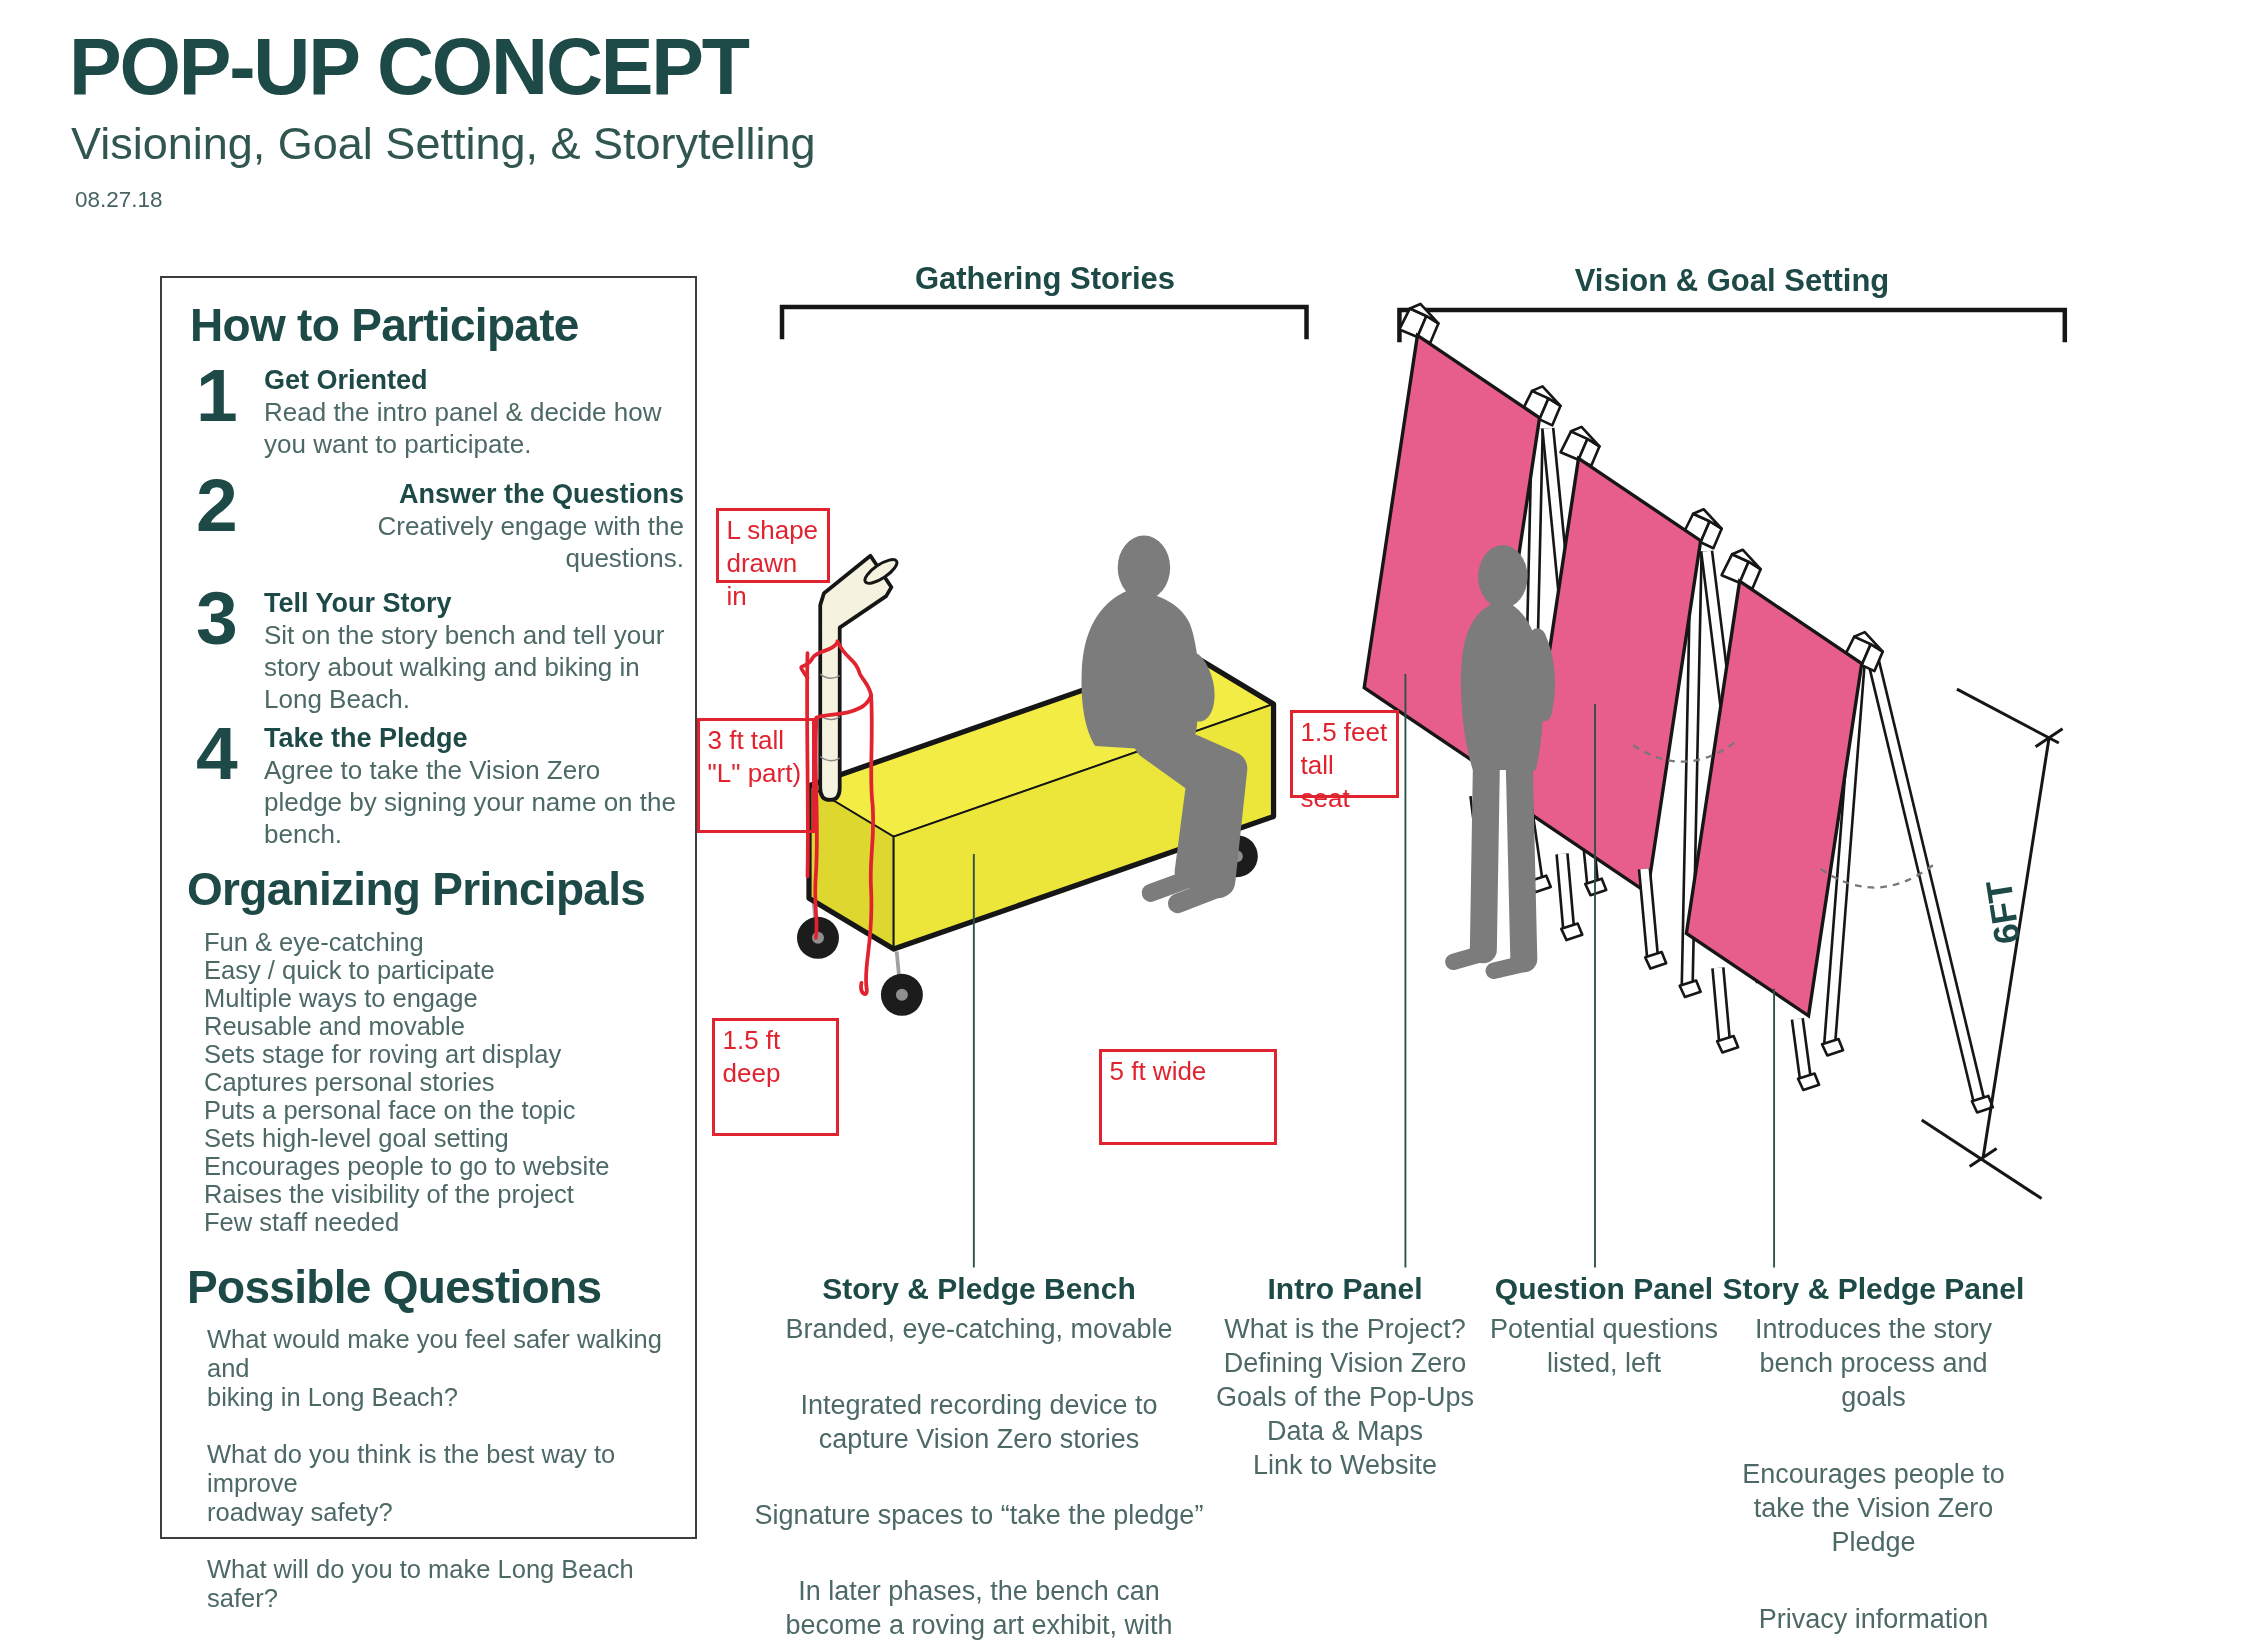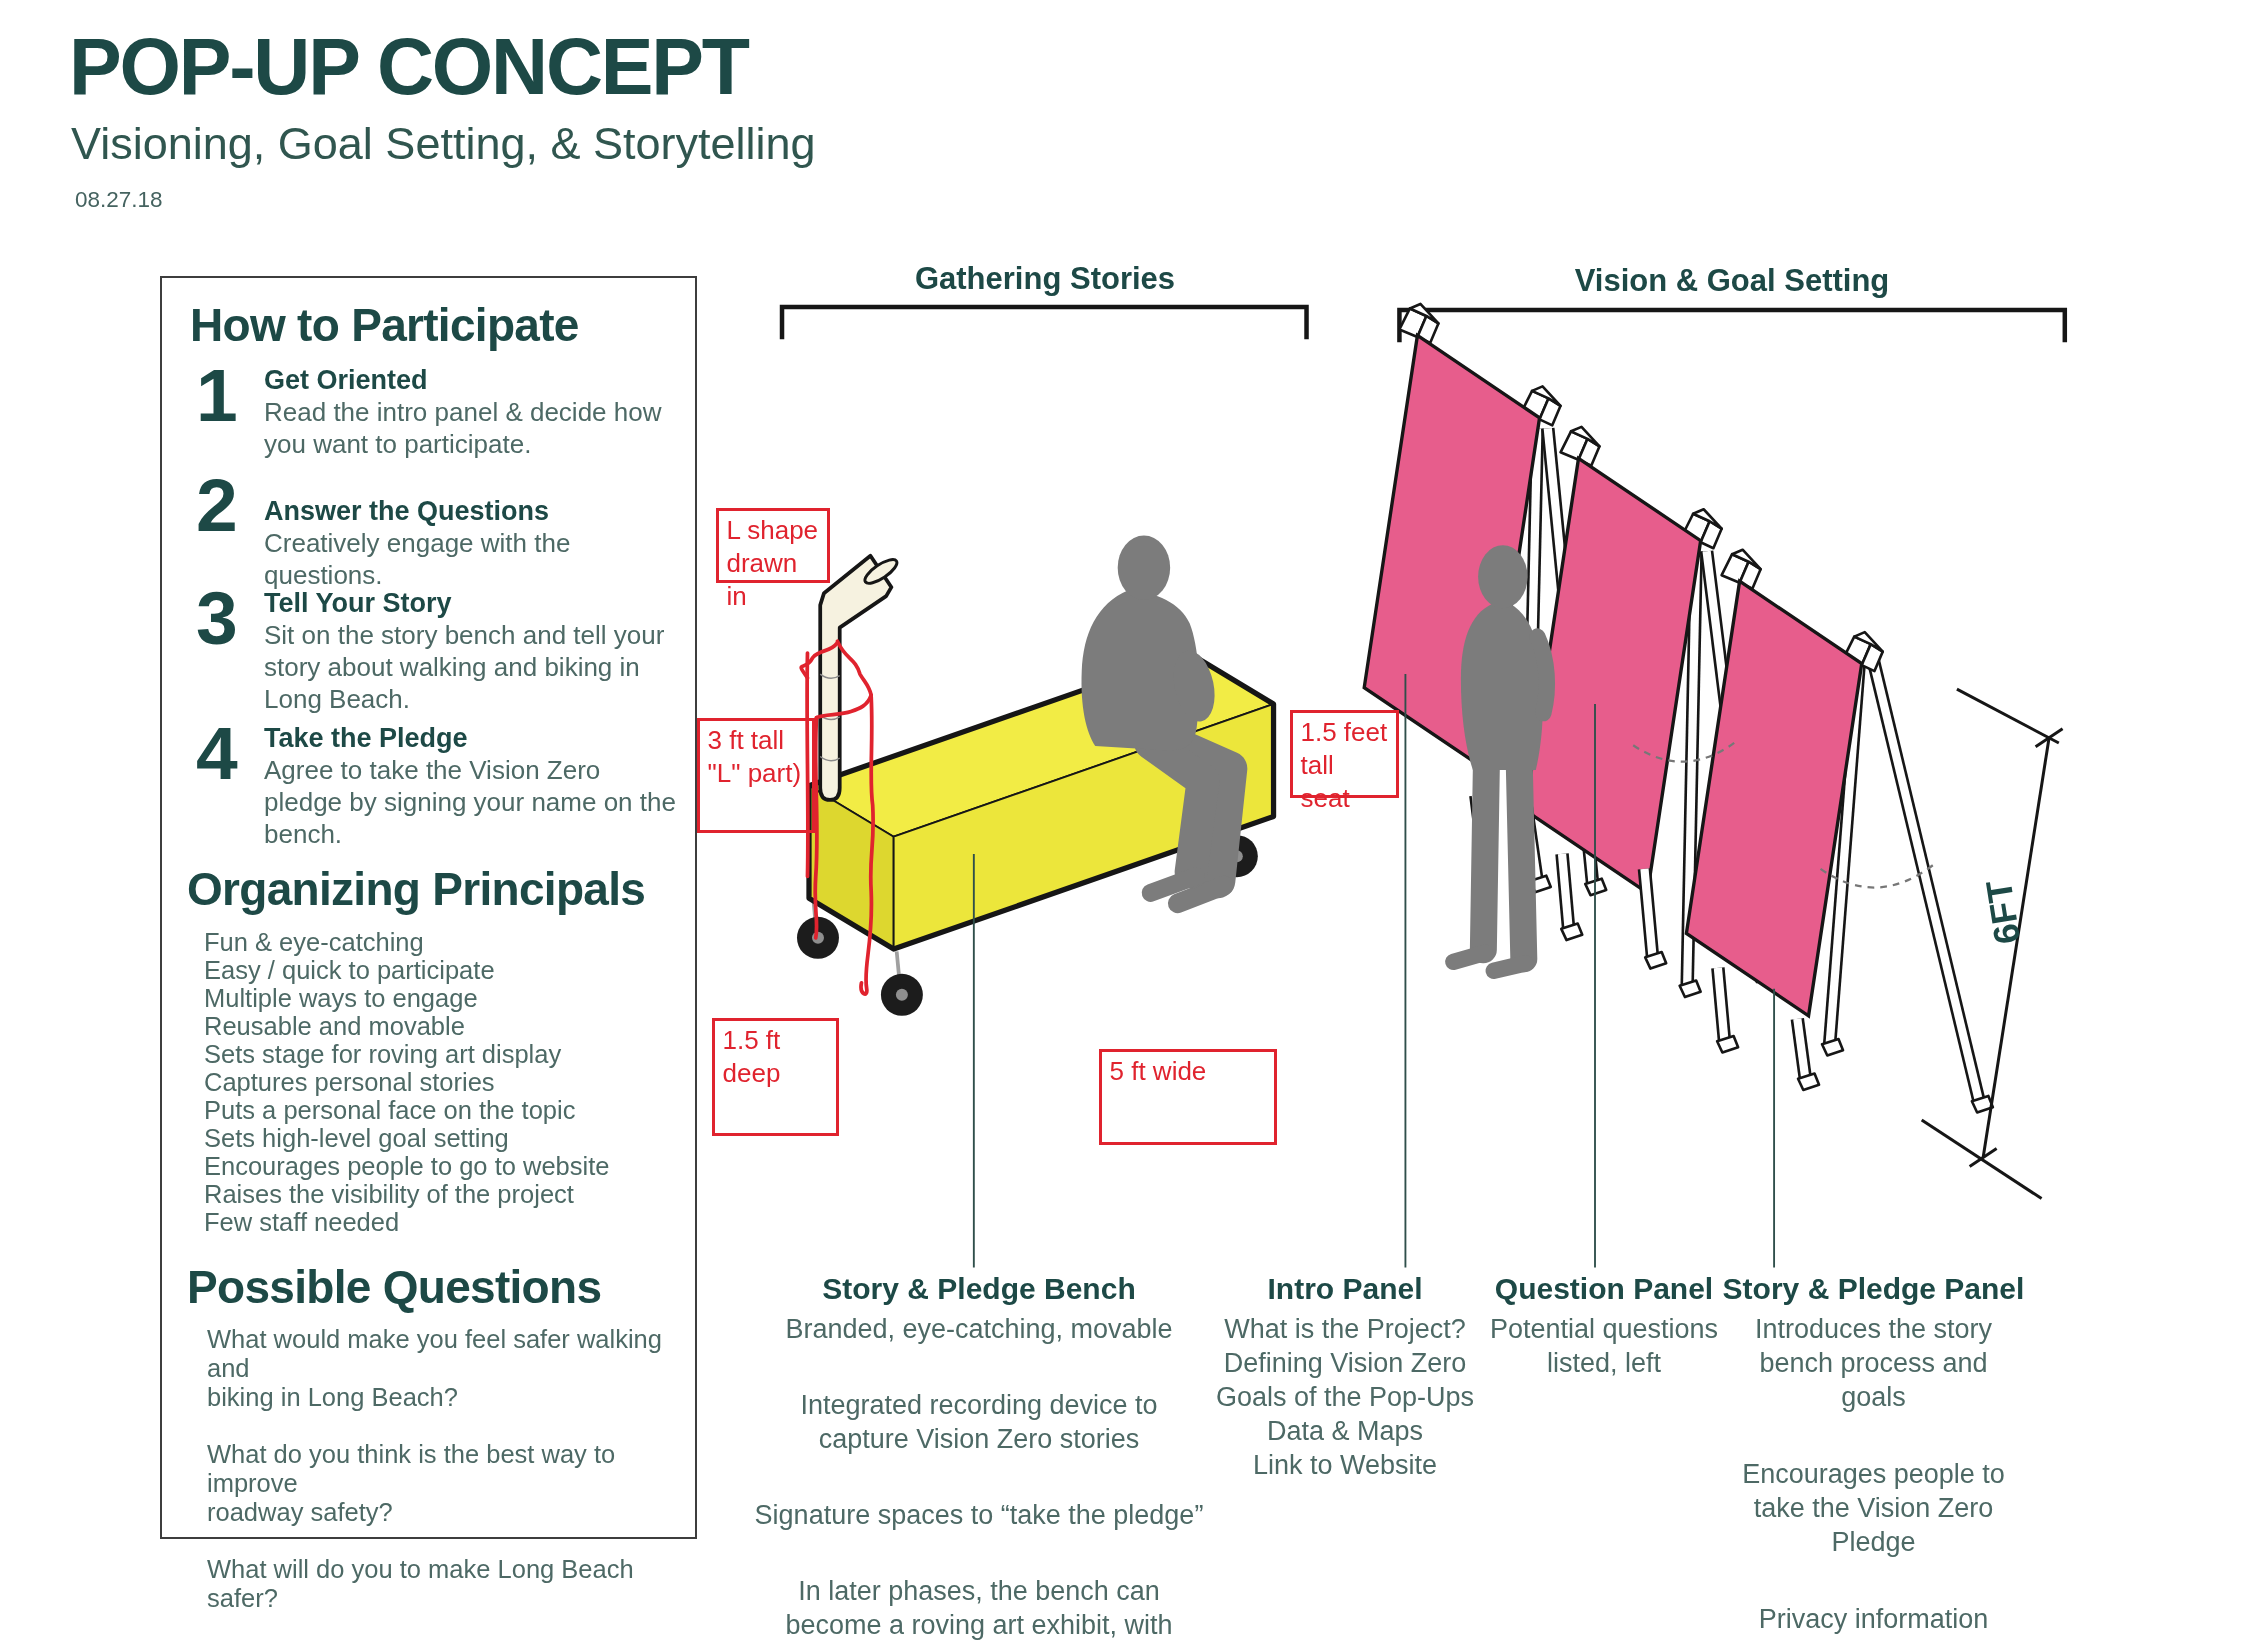--- a/index.html
+++ b/index.html
@@ -39,21 +39,21 @@
   <div class="abs side-h teal-head" style="left:190px;top:298px;">How to Participate</div>
 
   <div class="abs step-num" style="left:196px;top:358px;">1</div>
   <div class="abs" style="left:264px;top:364px;width:420px;">
     <div class="step-title">Get Oriented</div>
     <div class="step-line">Read the intro panel &amp; decide how</div>
     <div class="step-line">you want to participate.</div>
   </div>
 
   <div class="abs step-num" style="left:196px;top:468px;">2</div>
-  <div class="abs" style="left:264px;top:495px;width:420px;">
+  <div class="abs" style="left:264px;top:478px;width:420px;text-align:right;">
     <div class="step-title">Answer the Questions</div>
     <div class="step-line">Creatively engage with the</div>
     <div class="step-line">questions.</div>
   </div>
 
   <div class="abs step-num" style="left:196px;top:581px;">3</div>
   <div class="abs" style="left:264px;top:587px;width:420px;">
     <div class="step-title">Tell Your Story</div>
     <div class="step-line">Sit on the story bench and tell your</div>
     <div class="step-line">story about walking and biking in</div>

